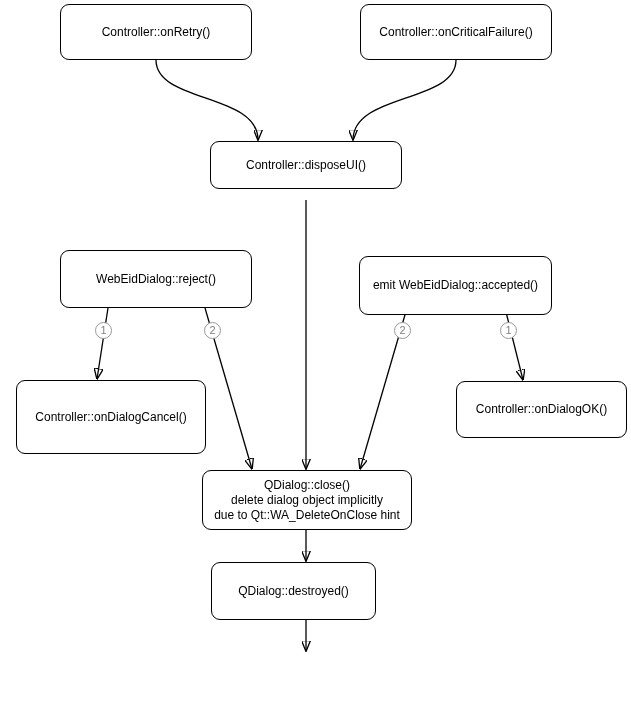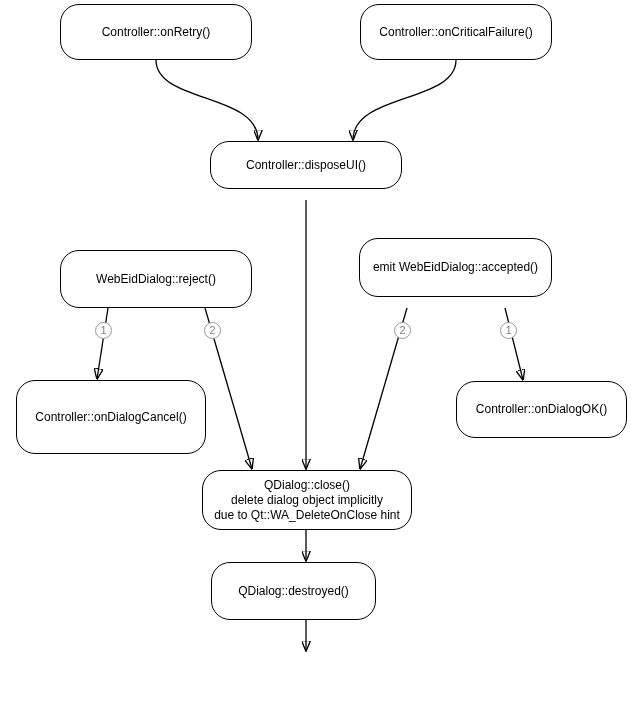--- a/index.html
+++ b/index.html
@@ -19,21 +19,21 @@
   .edges path {
     fill: none;
     stroke: #000000;
     stroke-width: 1.3;
   }
   .node {
     position: absolute;
     box-sizing: border-box;
     background: #ffffff;
     border: 1.3px solid #000000;
-    border-radius: 19px;
+    border-radius: 9px;
     display: flex;
     flex-direction: column;
     align-items: center;
     justify-content: center;
     text-align: center;
     font-size: 12px;
     line-height: 15px;
     color: #000000;
     padding: 2px 6px;
   }
@@ -83,21 +83,21 @@
   </div>
 
   <div class="node" style="left:210px; top:141px; width:192px; height:48px">
     <span>Controller::disposeUI()</span>
   </div>
 
   <div class="node" style="left:60px; top:250px; width:192px; height:58px">
     <span>WebEidDialog::reject()</span>
   </div>
 
-  <div class="node" style="left:359px; top:238px; width:193px; height:59px">
+  <div class="node" style="left:359px; top:256px; width:193px; height:59px">
     <span>emit WebEidDialog::accepted()</span>
   </div>
 
   <div class="node" style="left:16px; top:380px; width:190px; height:74px">
     <span>Controller::onDialogCancel()</span>
   </div>
 
   <div class="node" style="left:456px; top:381px; width:171px; height:57px">
     <span>Controller::onDialogOK()</span>
   </div>

